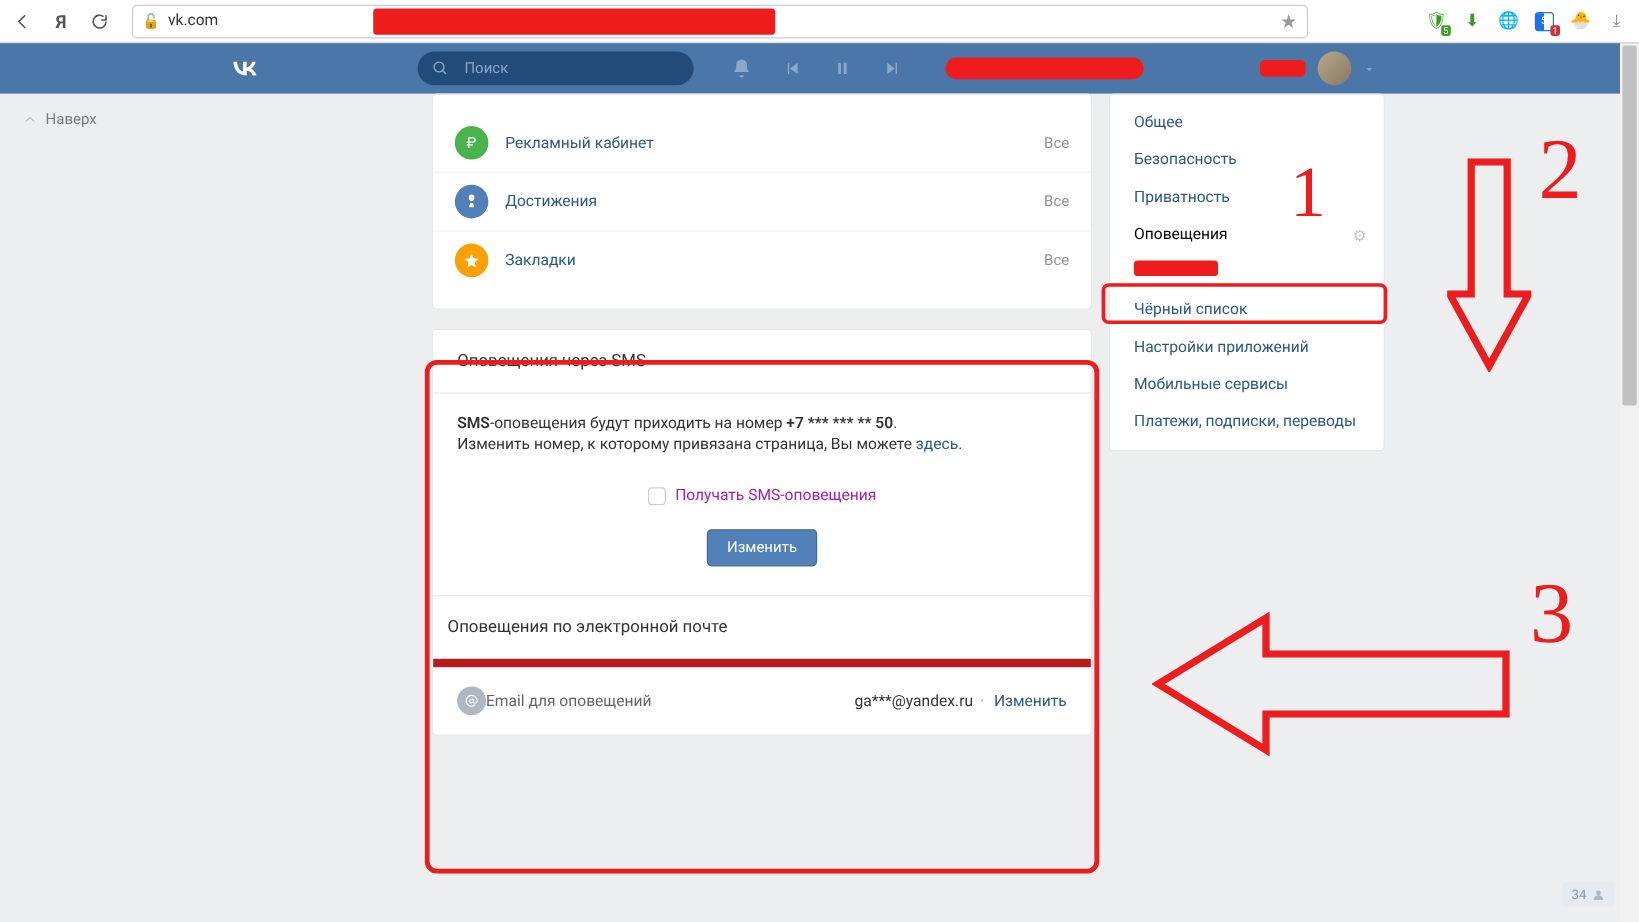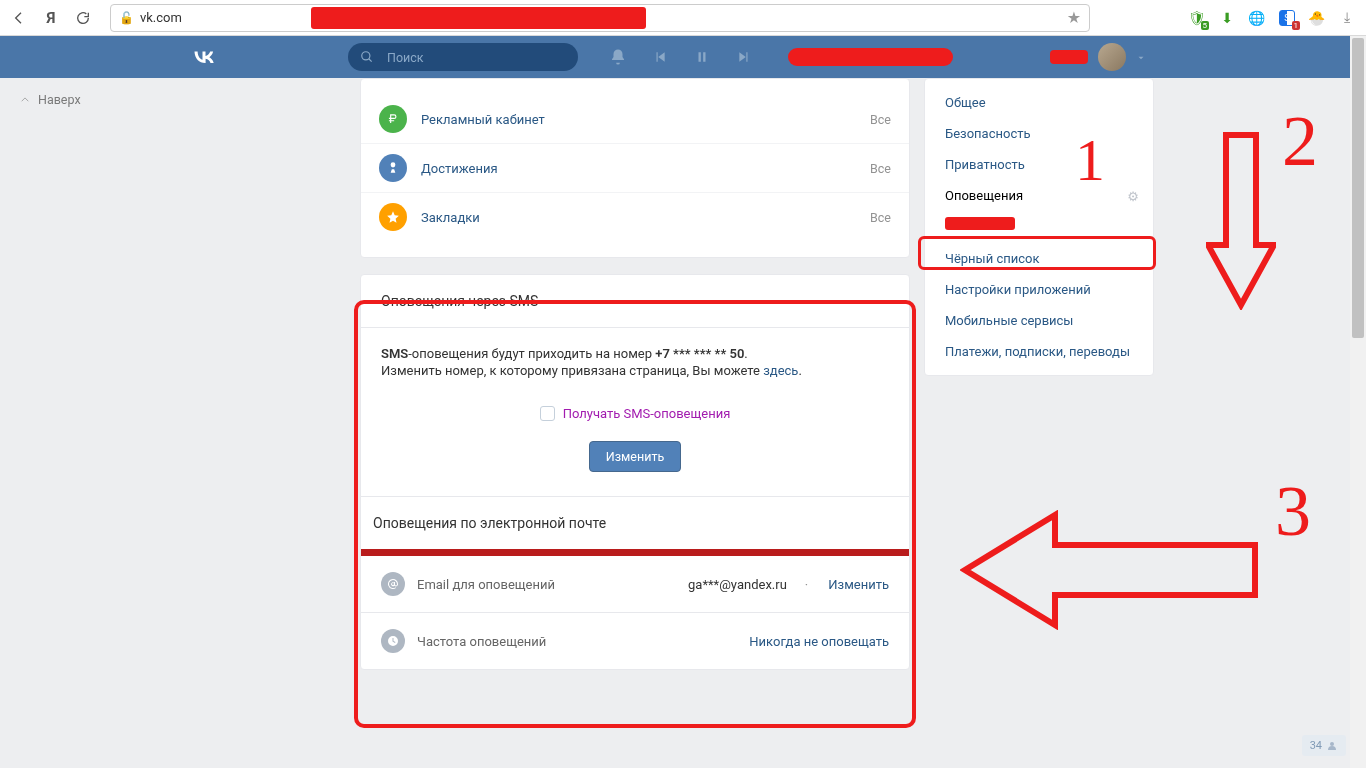--- a/index.html
+++ b/index.html
@@ -65,21 +65,21 @@
   .sec-head { padding:18px 20px; font-size:14px; color:#333; border-bottom:1px solid #e7e8ec;}
   .sms-body { padding:18px 20px 24px; font-size:13px; color:#333; border-bottom:1px solid #e7e8ec; text-align:left;}
   .sms-body .l1 b { font-weight:600;}
   .sms-body .l2 { margin-top:2px;}
   .sms-body .l2 a { color:#2a5885; text-decoration:none;}
   .sms-opt { text-align:center; margin-top:28px; display:flex; align-items:center; justify-content:center; gap:8px; color:#a21caf; font-size:13px;}
   .sms-opt .cb { width:15px; height:15px; border:1px solid #c5d0db; border-radius:3px; display:inline-block;}
   .save-btn { display:block; margin:20px auto 0; background:#5181b8; color:#fff; border:1px solid #45688e; border-radius:4px; padding:7px 16px; font-size:12.5px; cursor:pointer;}
 
   
-  .row { display:flex; align-items:center; padding:16px 20px; gap:12px; font-size:13px; }
+  .row { display:flex; align-items:center; padding:16px 20px; gap:0; font-size:13px; }
   .row + .row { border-top:1px solid #e7e8ec;}
   .ric { width:24px; height:24px; border-radius:50%; background:#aeb7c2; display:flex; align-items:center; justify-content:center; flex-shrink:0;}
   .ric svg { fill:#fff; width:12px;}
   .row .rl { color:#656565;}
   .row .rv { margin-left:auto; color:#333;}
   .row .ra { color:#2a5885; margin-left:6px; text-decoration:none;}
   .row .ra.freq { margin-left:auto;}
 
   
   .settings-nav { padding:8px 0;}
@@ -244,29 +244,20 @@
       <div class="row">
         <div class="ric">
             <svg viewBox="0 0 24 24">
               <path d="M12 2a10 10 0 1 0 6 18l-1-1.7A8 8 0 1 1 20 12v1a2 2 0 0 1-4 0V8h-2v1a4 4 0 1 0 1 6.4A4 4 0 0 0 22 13v-1A10 10 0 0 0 12 2zm0 8a2 2 0 1 1 0 4 2 2 0 0 1 0-4z"></path>
             </svg>
           </div>
         <span class="rl">Email для оповещений</span>
         <span class="rv">ga***@yandex.ru</span>
         <span style="color:#939393;margin:0 2px 0 6px;">·</span>
         <a class="ra" href="#">Изменить</a>
-      </div>
-      <div class="row">
-        <div class="ric">
-            <svg viewBox="0 0 24 24">
-              <path d="M12 2a10 10 0 1 0 0 20 10 10 0 0 0 0-20zm1 4v6l4 2-1 2-5-3V6h2z"></path>
-            </svg>
-          </div>
-        <span class="rl">Частота оповещений</span>
-        <a class="ra freq" href="#">Никогда не оповещать</a>
       </div>
     </div>
   </div>
 
   <div class="col-side">
     <div class="card settings-nav">
       <a>Общее</a>
       <a>Безопасность</a>
       <a>Приватность</a>
       <a class="active">

